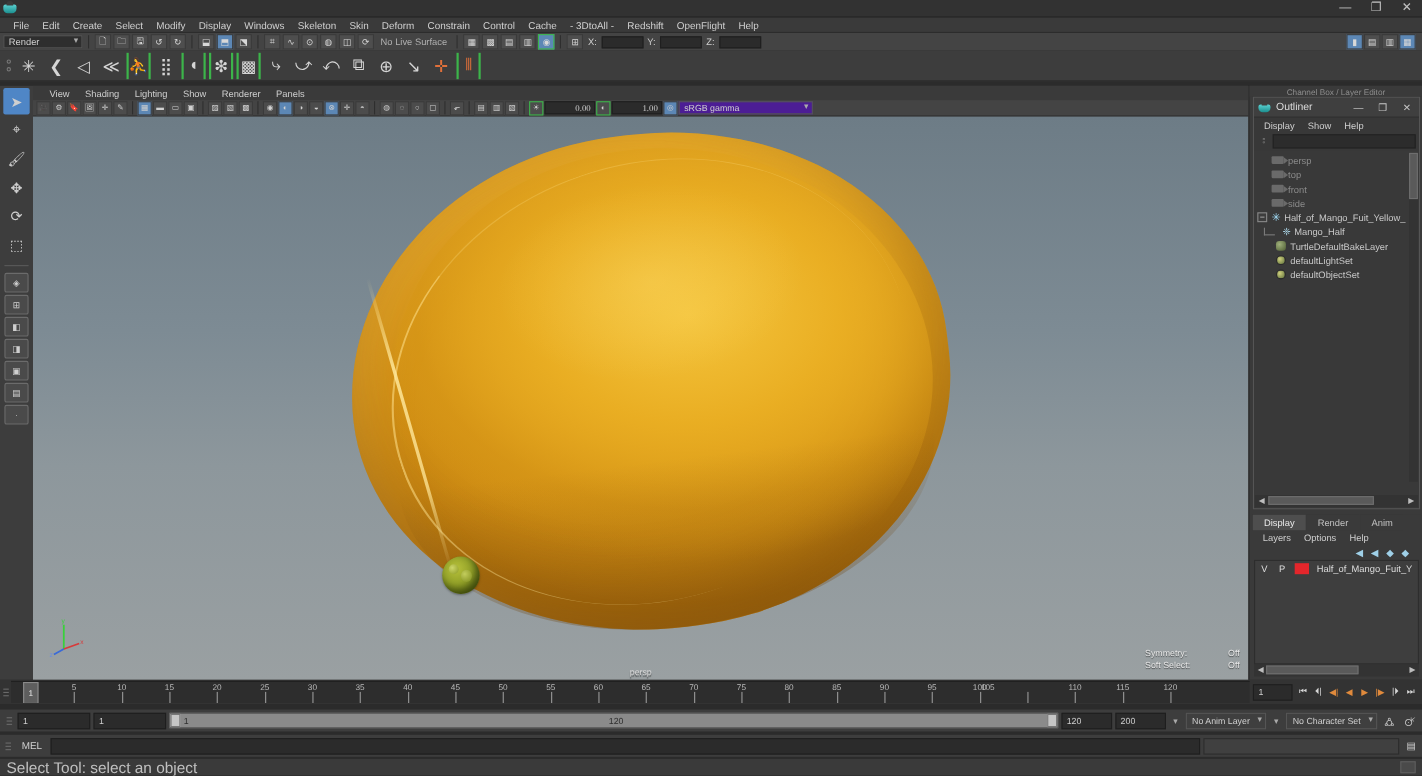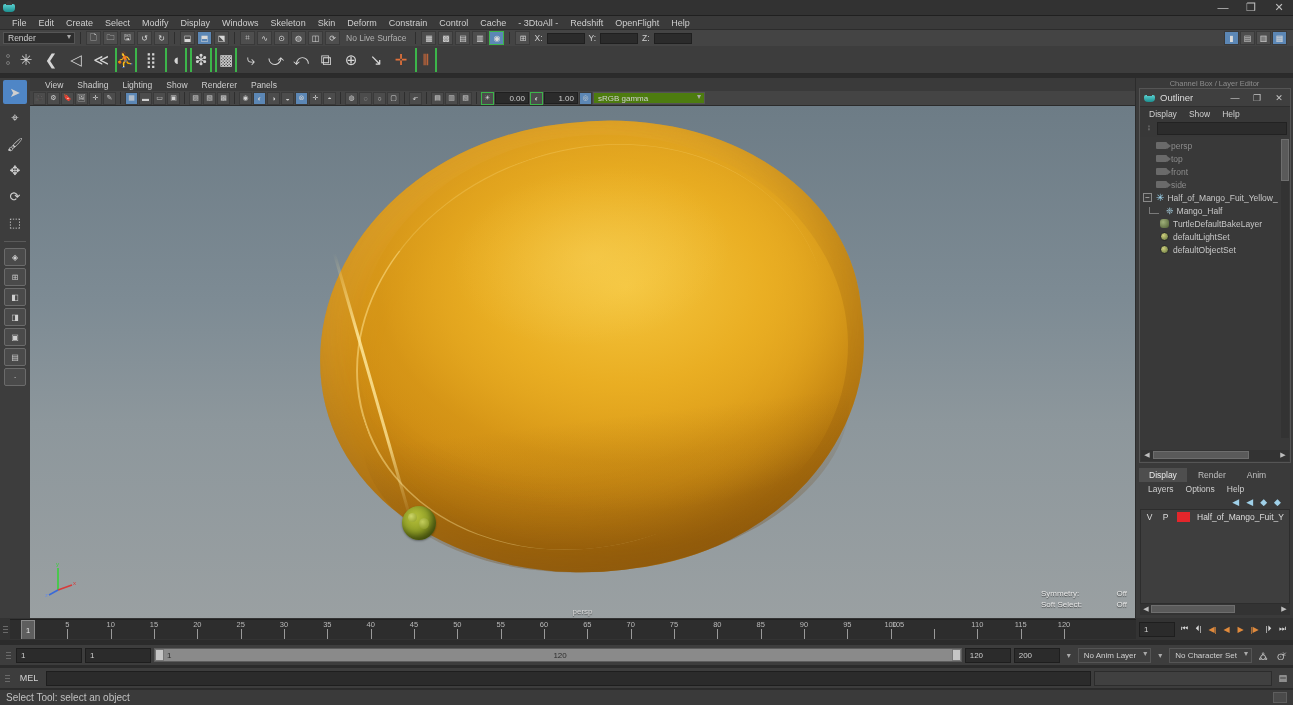--- a/index.html
+++ b/index.html
@@ -79,23 +79,23 @@
   
   .vpanel{ flex:1; display:flex; flex-direction:column; background:#3a3a3a; }
   .vp-menubar{ height:13px; background:#3a3a3a; display:flex;align-items:center;padding-left:8px;}
   .vp-menubar .menuitem{ font-size:8.5px; padding:0 7px; }
   .vp-toolbar{ height:15px; background:#444; display:flex;align-items:center;padding:0 3px; gap:1px;
      border-bottom:1px solid #2b2b2b;}
   .vtb{ width:13px;height:13px;background:#4c4c4c;border:1px solid #3a3a3a;
      display:flex;align-items:center;justify-content:center;font-size:7px;color:#d0d0d0;}
   .vtb.on{ background:#5c87b5; }
   .vtb.g{ border-color:#3cb54a;}
-  .numfld{ width:34px;height:12px;background:#2b2b2b;border:1px solid #1f1f1f; color:#cfcfcf;
-     font-size:8px; display:flex;align-items:center;justify-content:flex-end;padding-right:3px;}
-  .cm-dd{ width:112px;height:12px;background:#4d7c0f;border:1px solid #555; font-size:8px;
+  .numfld{ width:46px;height:12px;background:#2b2b2b;border:1px solid #1f1f1f; color:#cfcfcf;
+     font-size:8px; display:flex;align-items:center;justify-content:flex-end;padding-right:3px;font-family:Liberation Serif, serif;}
+  .cm-dd{ width:122px;height:12px;background:#4c1d95;border:1px solid #555; font-size:8px;
      color:#d0d0d0;display:flex;align-items:center;padding-left:4px;position:relative;}
   .cm-dd:after{content:"▾";position:absolute;right:3px;top:-1px;color:#aaa;font-size:8px;}
 
   
   .viewport{ flex:1; position:relative; overflow:hidden;
     background:linear-gradient(#6d7c86 0%, #7d8b94 38%, #8d979c 62%, #9aa0a2 100%);
   }
 
   .mango{ position:absolute; left:289px; top:16px; width:545px; height:450px;
     transform: rotate(-7deg);
@@ -264,21 +264,21 @@
   .cmd-handle{ width:10px;height:18px;display:flex;flex-direction:column;justify-content:center;align-items:center;gap:2px;}
   .cmd-handle i{ width:5px;height:1px;background:#6a6a6a;display:block;}
   .mel-lbl{ font-size:9px; color:#d2d2d2; width:28px; text-align:center;}
   .cmd-input{ flex:1; height:15px; background:#2b2b2b; border:1px solid #1e1e1e;}
   .cmd-out{ width:178px;height:15px;background:#404040;border:1px solid #2c2c2c;}
   .cmd-icon{ width:16px;height:16px;display:flex;align-items:center;justify-content:center;font-size:9px;color:#cfcfcf;}
 
   
   .statusbar{ position:absolute; top:689px; left:0; right:0; height:16px; background:#3a3a3a;
      display:flex;align-items:center; padding:0 6px; border-top:1px solid #2c2c2c;}
-  .sb-text{ font-size:10px; color:#c0c0c0;}
+  .sb-text{ font-size:14px; color:#c0c0c0;}
   .sb-right{ margin-left:auto; display:flex; align-items:center; gap:3px;}
   .sb-box{ width:14px;height:11px;background:#4a4a4a;border:1px solid #5e5e5e;}
 </style>
 </head>
 <body>
 
 <div class="titlebar">
   <div class="tb-icon">
       <div class="shape"></div>
     </div>

